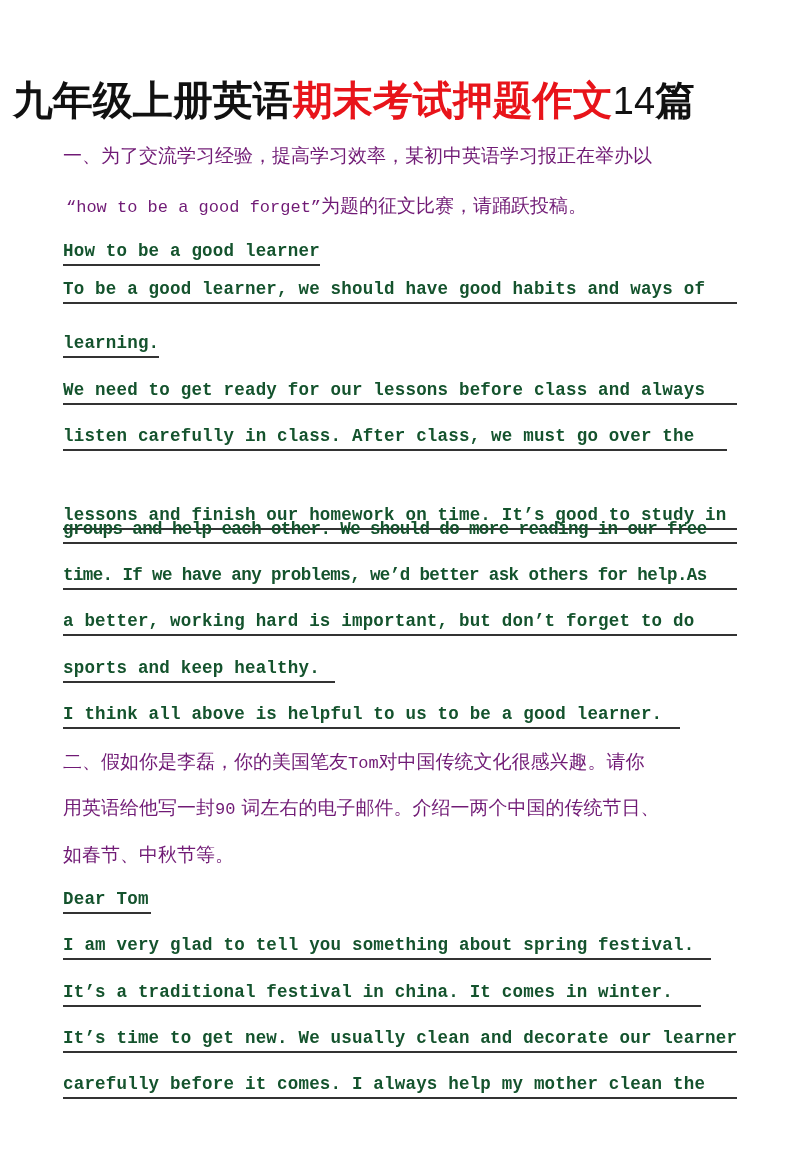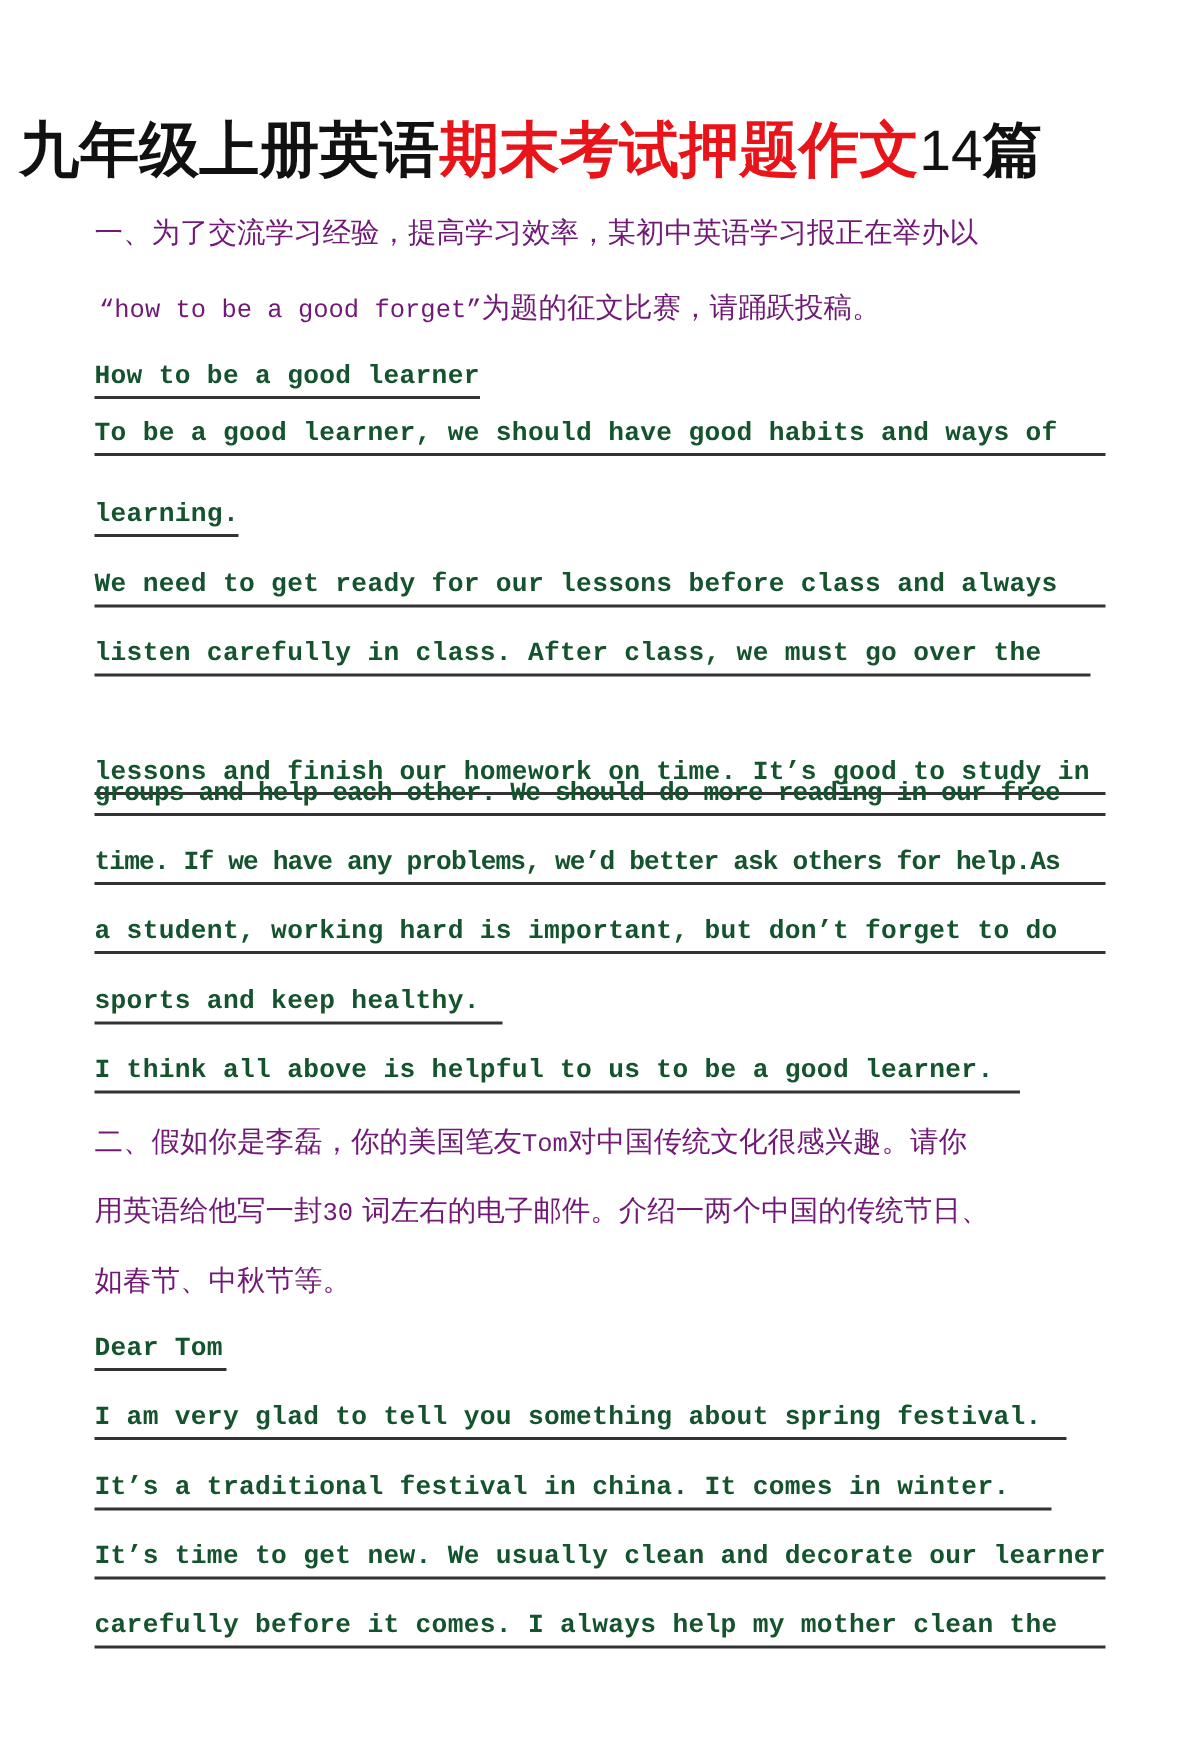--- a/index.html
+++ b/index.html
@@ -74,29 +74,29 @@
   </div>
 
   <div class="line en" style="top:238px;">How to be a good learner</div>
   <div class="line en full" style="top:276px;">To be a good learner, we should have good habits and ways of</div>
   <div class="line en" style="top:330px;">learning.</div>
   <div class="line en full" style="top:377px;">We need to get ready for our lessons before class and always</div>
   <div class="line en" style="top:423px; width:664px;">listen carefully in class. After class, we must go over the</div>
   <div class="line en full" style="top:476px;margin-top:26px;">lessons and finish our homework on time. It’s good to study in</div>
   <div class="line en full" style="top:516px; letter-spacing:-0.6px;">groups and help each other. We should do more reading in our free</div>
   <div class="line en full" style="top:562px; letter-spacing:-0.6px;">time. If we have any problems, we’d better ask others for help.As</div>
-  <div class="line en full" style="top:608px;">a student, working hard is important, but don’t forget to do</div>
+  <div class="line en full" style="top:608px;">a better, working hard is important, but don’t forget to do</div>
   <div class="line en" style="top:655px; width:272px;">sports and keep healthy.</div>
   <div class="line en" style="top:701px; width:617px;">I think all above is helpful to us to be a good learner.</div>
 
   <div class="line cn" style="top:746px;">
     <span>二、假如你是李磊，你的美国笔友</span><span class="mono">Tom</span><span>对中国传统文化很感兴趣。请你</span>
   </div>
   <div class="line cn" style="top:792px;">
-    <span>用英语给他写一封</span><span class="mono">30</span> <span>词左右的电子邮件。介绍一两个中国的传统节日、</span>
+    <span>用英语给他写一封</span><span class="mono">90</span> <span>词左右的电子邮件。介绍一两个中国的传统节日、</span>
   </div>
   <div class="line cn" style="top:839px;">如春节、中秋节等。</div>
 
   <div class="line en" style="top:886px; width:88px;">Dear Tom</div>
   <div class="line en" style="top:932px; width:648px;">I am very glad to tell you something about spring festival.</div>
   <div class="line en" style="top:979px; width:638px;">It’s a traditional festival in china. It comes in winter.</div>
   <div class="line en full" style="top:1025px;">It’s time to get new. We usually clean and decorate our learner</div>
   <div class="line en full" style="top:1071px;">carefully before it comes. I always help my mother clean the</div>
 
 </div>

